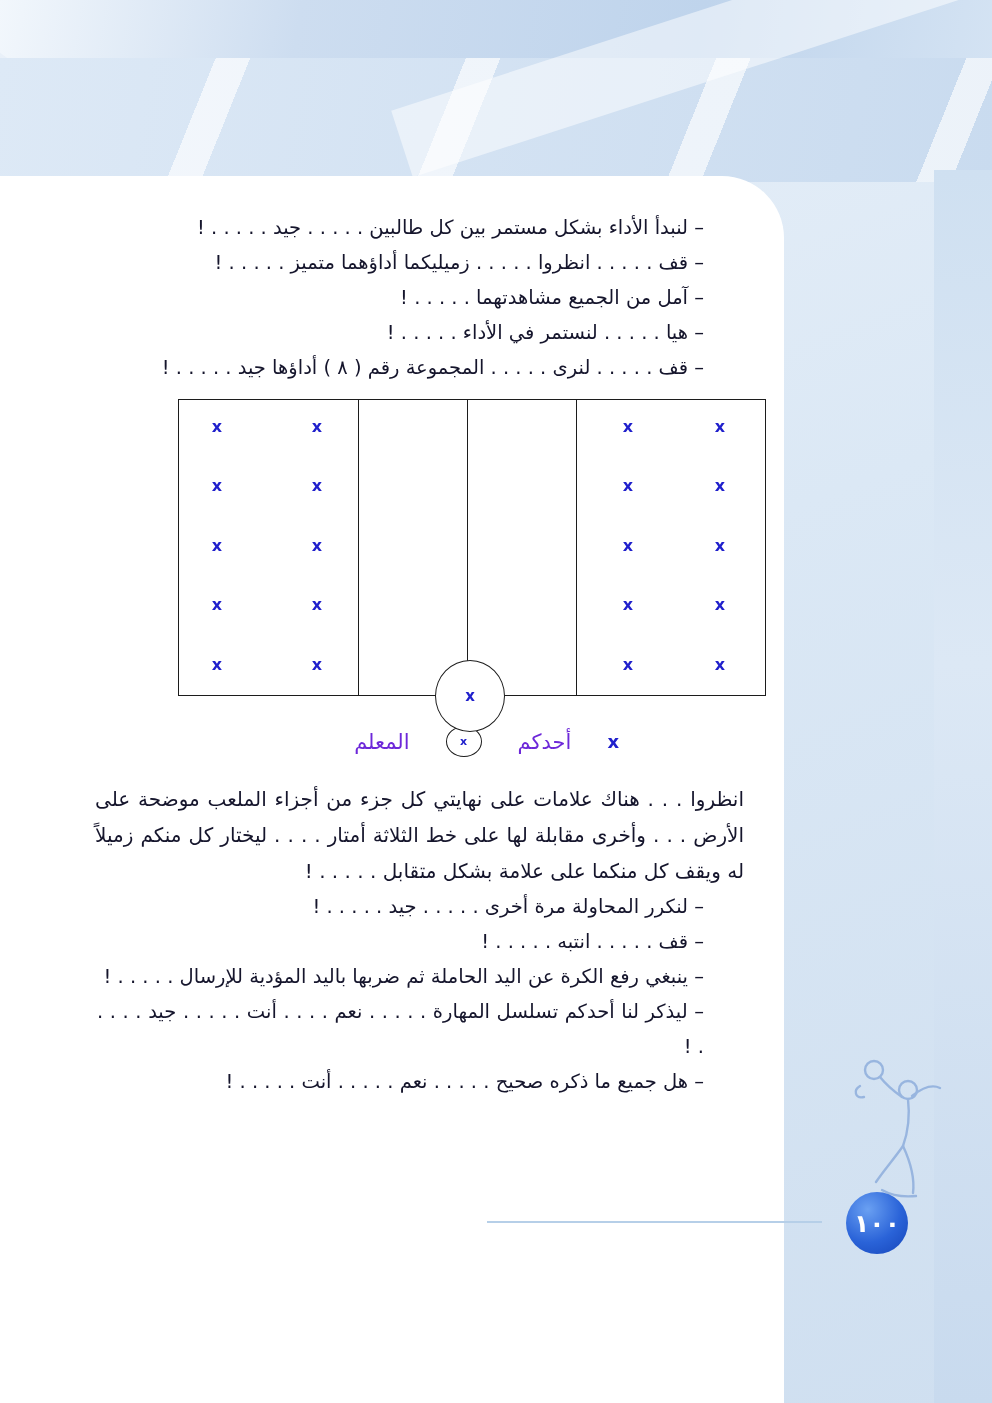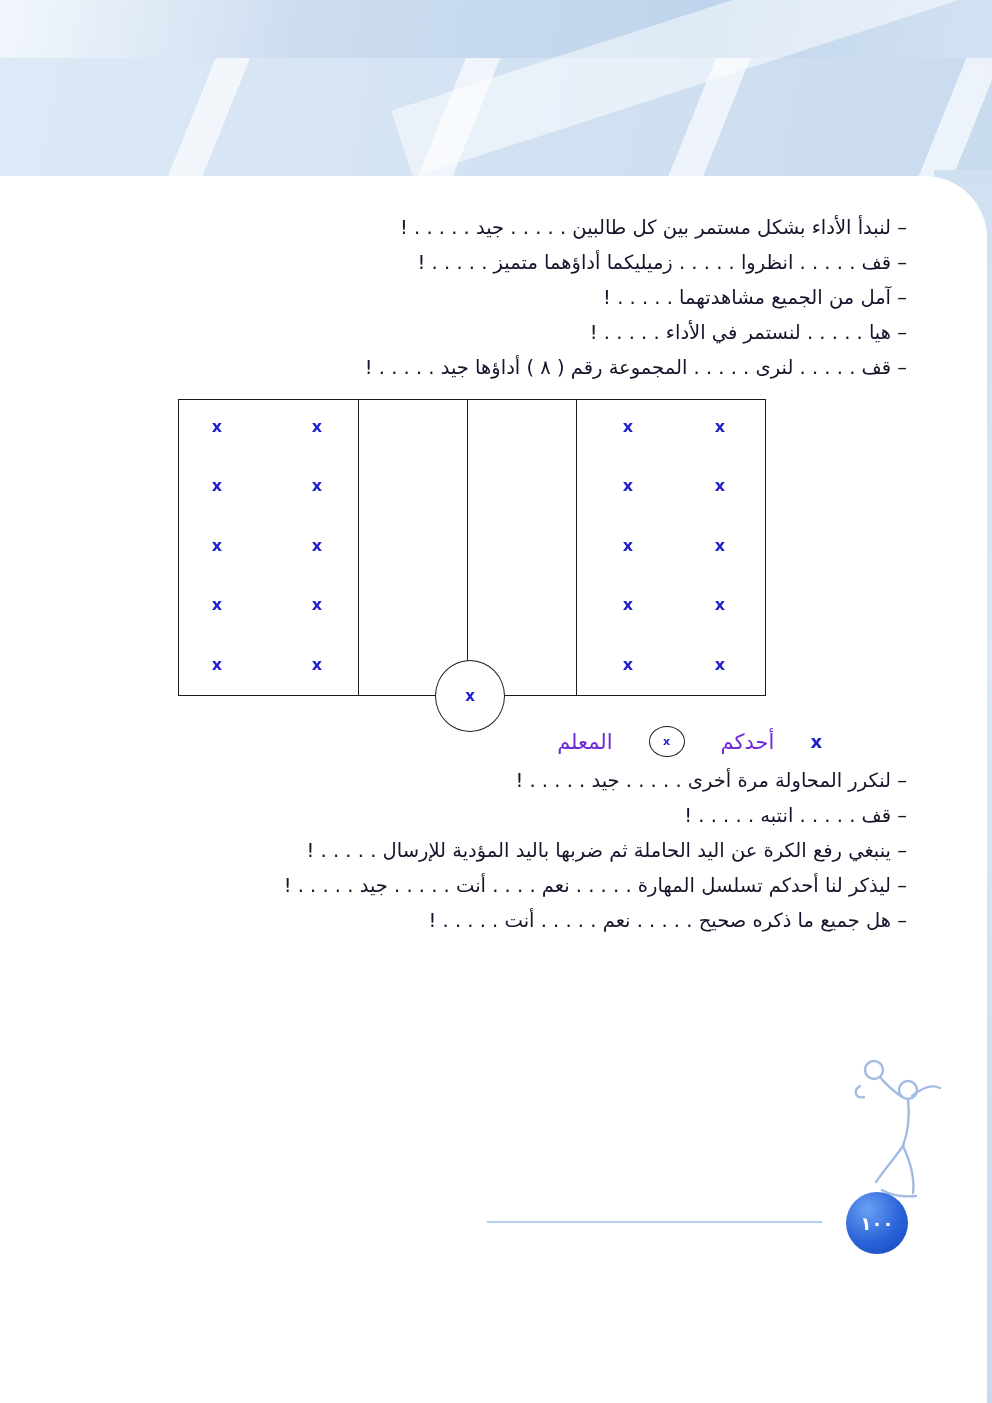--- a/index.html
+++ b/index.html
@@ -25,21 +25,21 @@
   .deco-stripe {
     position:absolute; top:-30px; left:380px; width:900px; height:70px;
     background:rgba(255,255,255,.5); transform:rotate(-18deg);
   }
   .deco-side {
     position:absolute; top:170px; right:0; width:58px; height:1233px;
     background:linear-gradient(180deg,#cfe0f1 0%,#dce8f5 40%,#c8daee 100%);
   }
   
   .card {
-    position:absolute; left:0; top:176px; width:987px; height:1227px;
+    position:absolute; left:0; top:176px; width:784px; height:1227px;
     background:#ffffff; border-top-right-radius:62px;
   }
   .content { position:relative; padding:34px 40px 0 95px; direction:rtl; }
   .dialogue p {
     font-size:19.5px; line-height:35px; text-align:justify;
     padding-left:2px; padding-right:40px; color:#15152c;
   }
   
   .court-block { direction:ltr; }
   .court {
@@ -77,28 +77,28 @@
     width:36px; height:31px; border:1.3px solid #1c1c1c; border-radius:50%;
     display:flex; align-items:center; justify-content:center; flex:0 0 auto;
   }
   .legend-circle span { color:#2020cc; font-weight:bold; font-size:11px; }
   .legend-label { color:#6d28d9; }
   
   .paragraph {
     margin-top:24px; font-size:20px; line-height:36px;
     text-align:justify; color:#15152c;
   }
-  .dialogue.bottom { margin-top:6px; }
+  .dialogue.bottom { margin-top:0; }
   
   .divider { position:absolute; left:487px; top:1221px; width:335px; height:2px; background:#b6cfe8; }
   .page-badge {
     position:absolute; left:846px; top:1192px; width:62px; height:62px; border-radius:50%;
     background:radial-gradient(circle at 35% 28%, #6aa0f2 0%, #2a63d8 55%, #1544b8 100%);
     color:#ffffff; display:flex; align-items:center; justify-content:center;
-    font-size:18px; font-weight:bold;
+    font-size:25px; font-weight:bold;
   }
   .player-sketch { position:absolute; left:852px; top:1040px; width:120px; height:165px; opacity:.8; }
 </style>
 </head>
 <body>
 
 <div class="deco-band-1"></div>
 <div class="deco-band-2"></div>
 <div class="deco-stripe"></div>
 <div class="deco-side"></div>
@@ -154,20 +154,21 @@
 
     <div class="legend">
       <span class="legend-x">x</span>
       <span class="legend-label">أحدكم</span>
       <span class="legend-circle">
         <span>x</span>
       </span>
       <span class="legend-label">المعلم</span>
     </div>
 
+    <p class="paragraph">انظروا . . . هناك علامات على نهايتي كل جزء من أجزاء الملعب موضحة على الأرض . . . وأخرى مقابلة لها على خط الثلاثة أمتار . . . . ليختار كل منكم زميلاً له ويقف كل منكما على علامة بشكل متقابل . . . . . !</p>
 
     <div class="dialogue bottom">
       <p>– لنكرر المحاولة مرة أخرى . . . . . جيد . . . . . !</p>
       <p>– قف . . . . . انتبه . . . . . !</p>
       <p>– ينبغي رفع الكرة عن اليد الحاملة ثم ضربها باليد المؤدية للإرسال . . . . . !</p>
       <p>– ليذكر لنا أحدكم تسلسل المهارة . . . . . نعم . . . . أنت . . . . . جيد . . . . . !</p>
       <p>– هل جميع ما ذكره صحيح . . . . . نعم . . . . . أنت . . . . . !</p>
     </div>
 
   </div>

